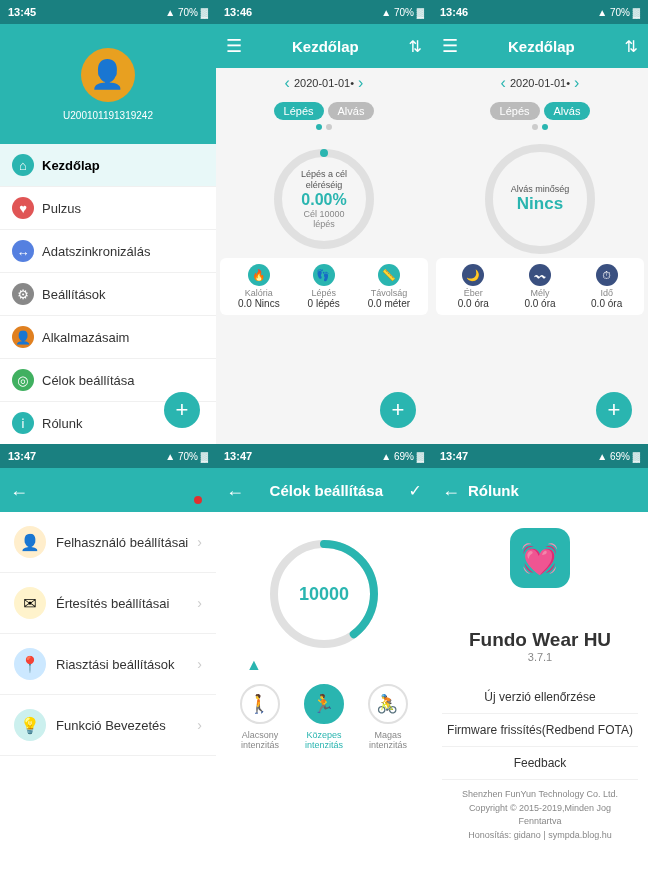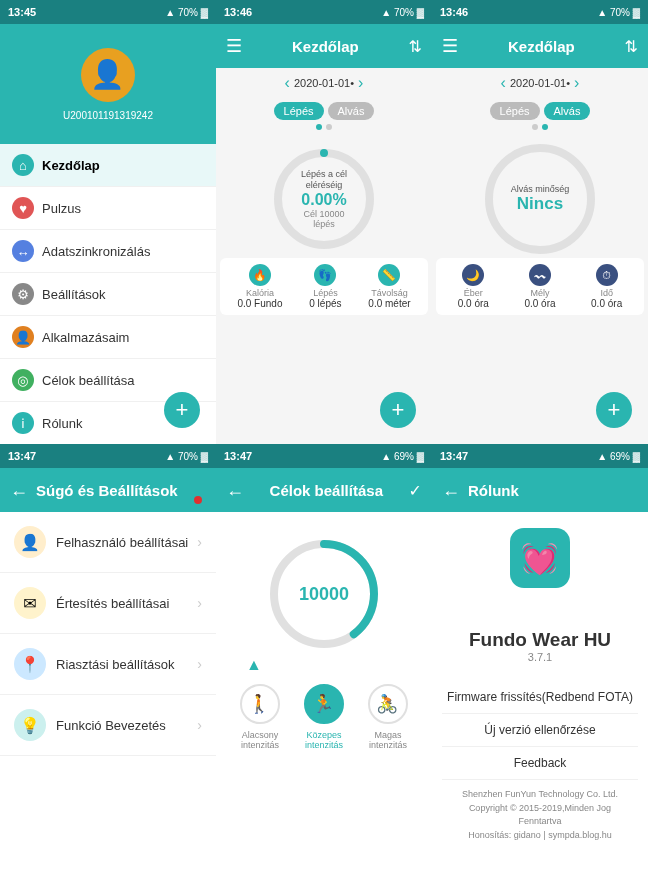--- a/index.html
+++ b/index.html
@@ -205,21 +205,21 @@
           <div class="circle-label">Lépés a cél eléréséig</div>
           <div class="circle-value">0.00%</div>
           <div class="circle-sublabel">Cél 10000 lépés</div>
         </div>
       </div>
     </div>
     <div class="stats-row">
       <div class="stat-item">
         <div class="stat-icon">🔥</div>
         <span class="stat-label">Kalória</span>
-        <span class="stat-value">0.0 Fundo</span>
+        <span class="stat-value">0.0 Nincs</span>
       </div>
       <div class="stat-item">
         <div class="stat-icon">👣</div>
         <span class="stat-label">Lépés</span>
         <span class="stat-value">0 lépés</span>
       </div>
       <div class="stat-item">
         <div class="stat-icon">📏</div>
         <span class="stat-label">Távolság</span>
         <span class="stat-value">0.0 méter</span>
@@ -279,21 +279,20 @@
     <div class="fab-btn">+</div>
   </div>
 
   <div class="panel panel-help" style="position:relative;">
     <div class="status-bar">
       <span class="status-time">13:47</span>
       <span class="status-icons">▲ 70% ▓</span>
     </div>
     <div class="help-header">
       <span class="back-arrow">←</span>
-      <span class="help-title">Súgó és Beállítások</span>
     </div>
     <div class="red-dot"></div>
     <ul class="help-list">
       <li class="help-item">
         <div class="help-item-left">
           <div class="help-item-icon hi-orange">👤</div>
           <span class="help-item-label">Felhasználó beállításai</span>
         </div>
         <span class="chevron-right">›</span>
       </li>
@@ -371,22 +370,22 @@
       <span class="back-arrow">←</span>
       <span class="goals-title">Rólunk</span>
     </div>
     <div class="about-body">
       <div class="app-logo">
         <span class="logo-icon">💓</span>
       </div>
       <span class="app-name">Fundo Wear HU</span>
       <span class="app-version">3.7.1</span>
       <div class="about-links">
+        <div class="about-link">Új verzió ellenőrzése</div>
         <div class="about-link">Firmware frissítés(Redbend FOTA)</div>
-        <div class="about-link">Új verzió ellenőrzése</div>
         <div class="about-link">Feedback</div>
       </div>
       <div class="about-footer">
         <span>Shenzhen FunYun Technology Co. Ltd.</span><br>
         <span>Copyright © 2015-2019,Minden Jog</span><br>
         <span>Fenntartva</span><br>
         <span>Honosítás: gidano | sympda.blog.hu</span>
       </div>
     </div>
   </div>

